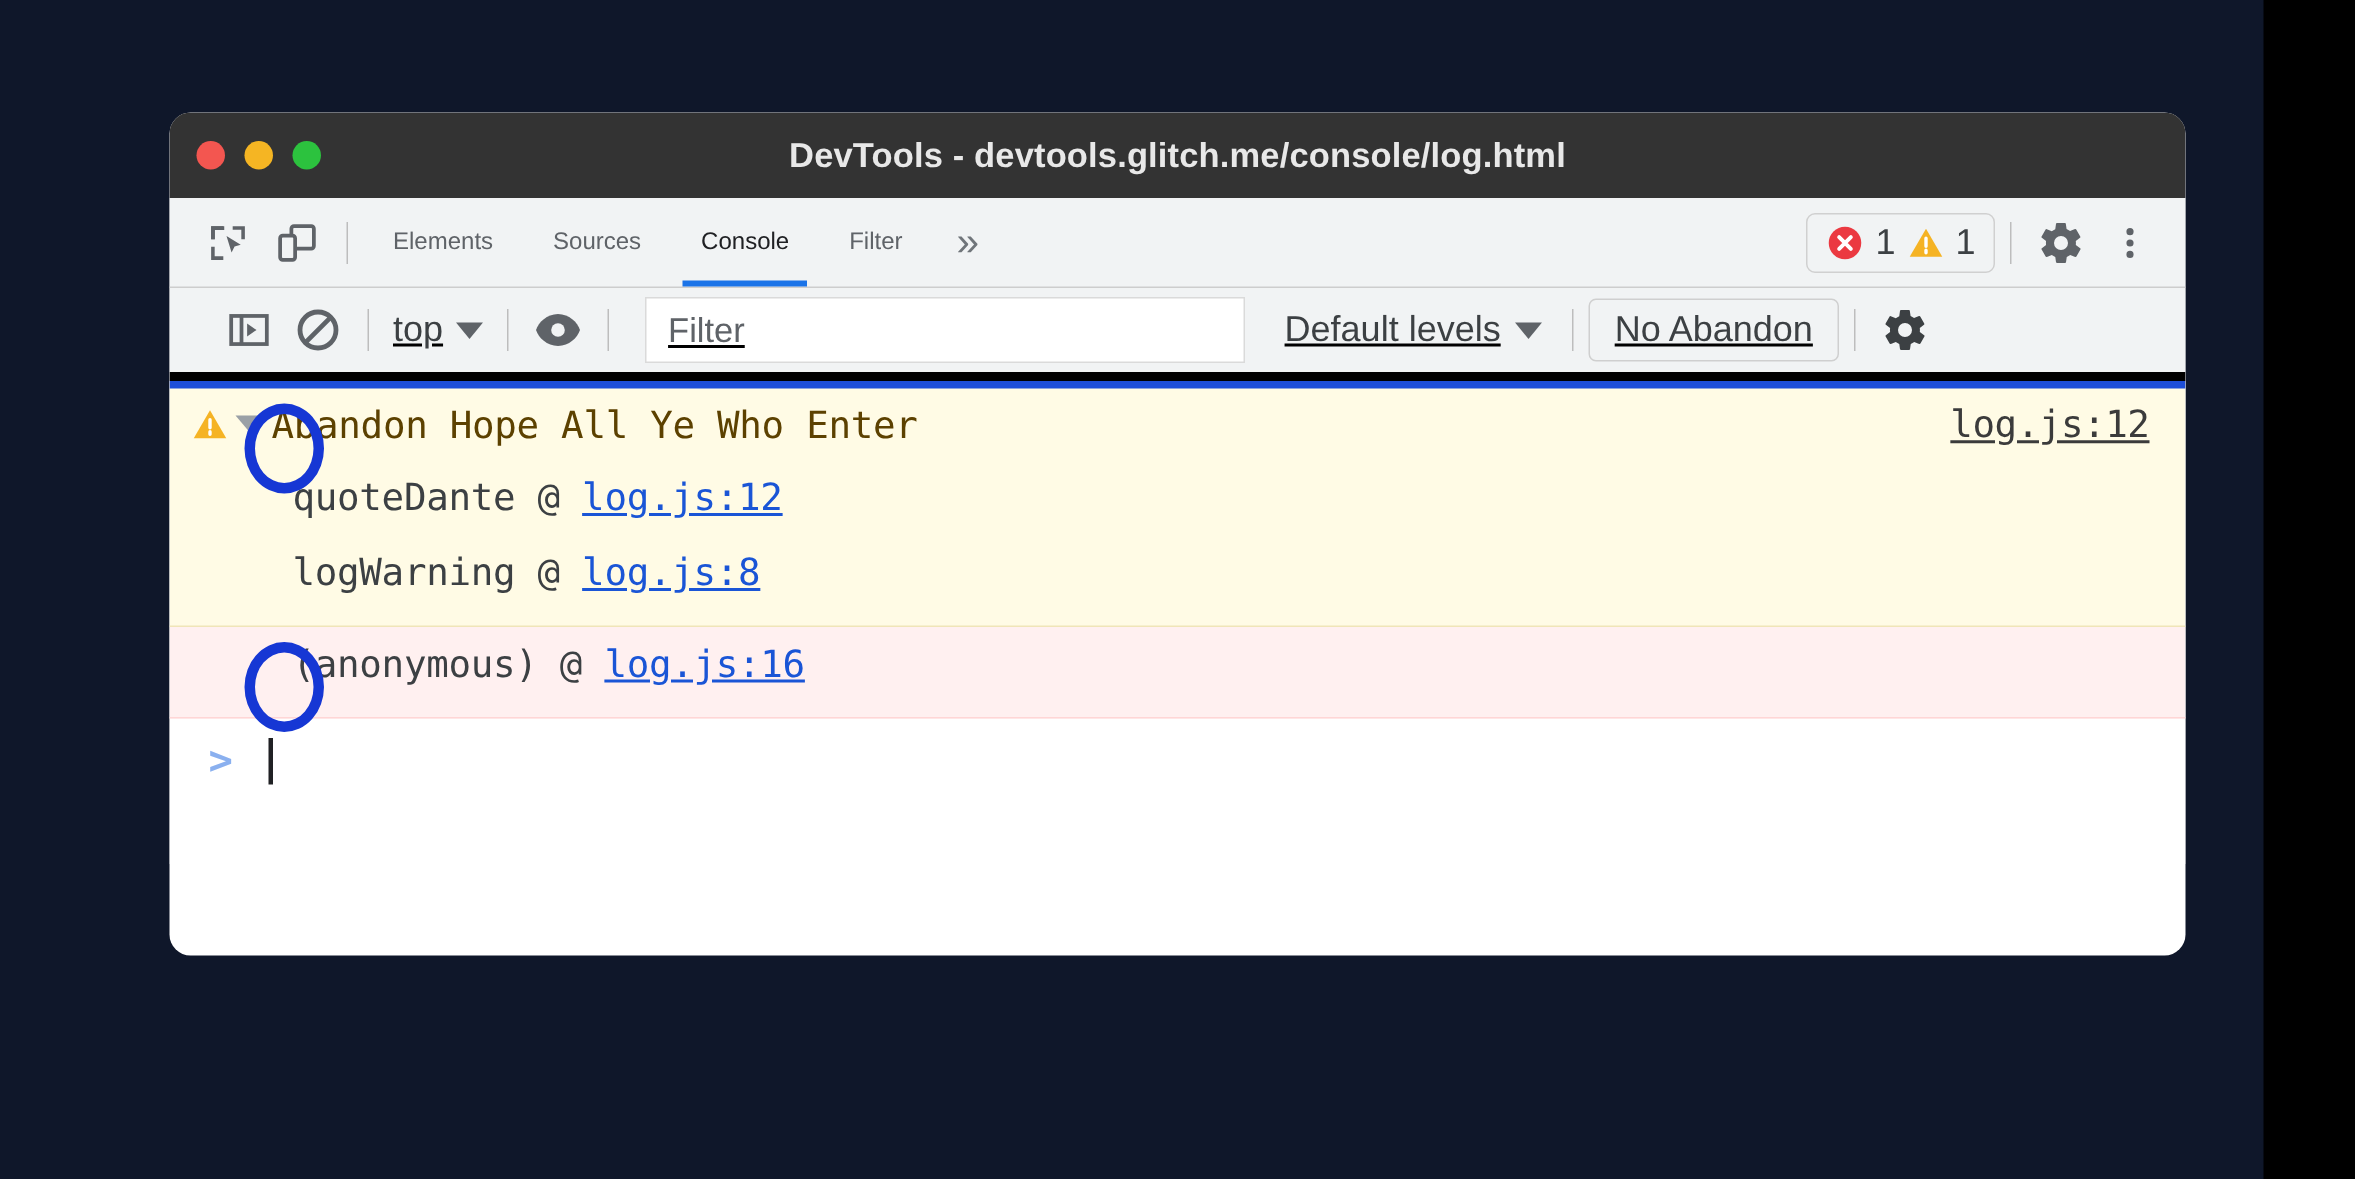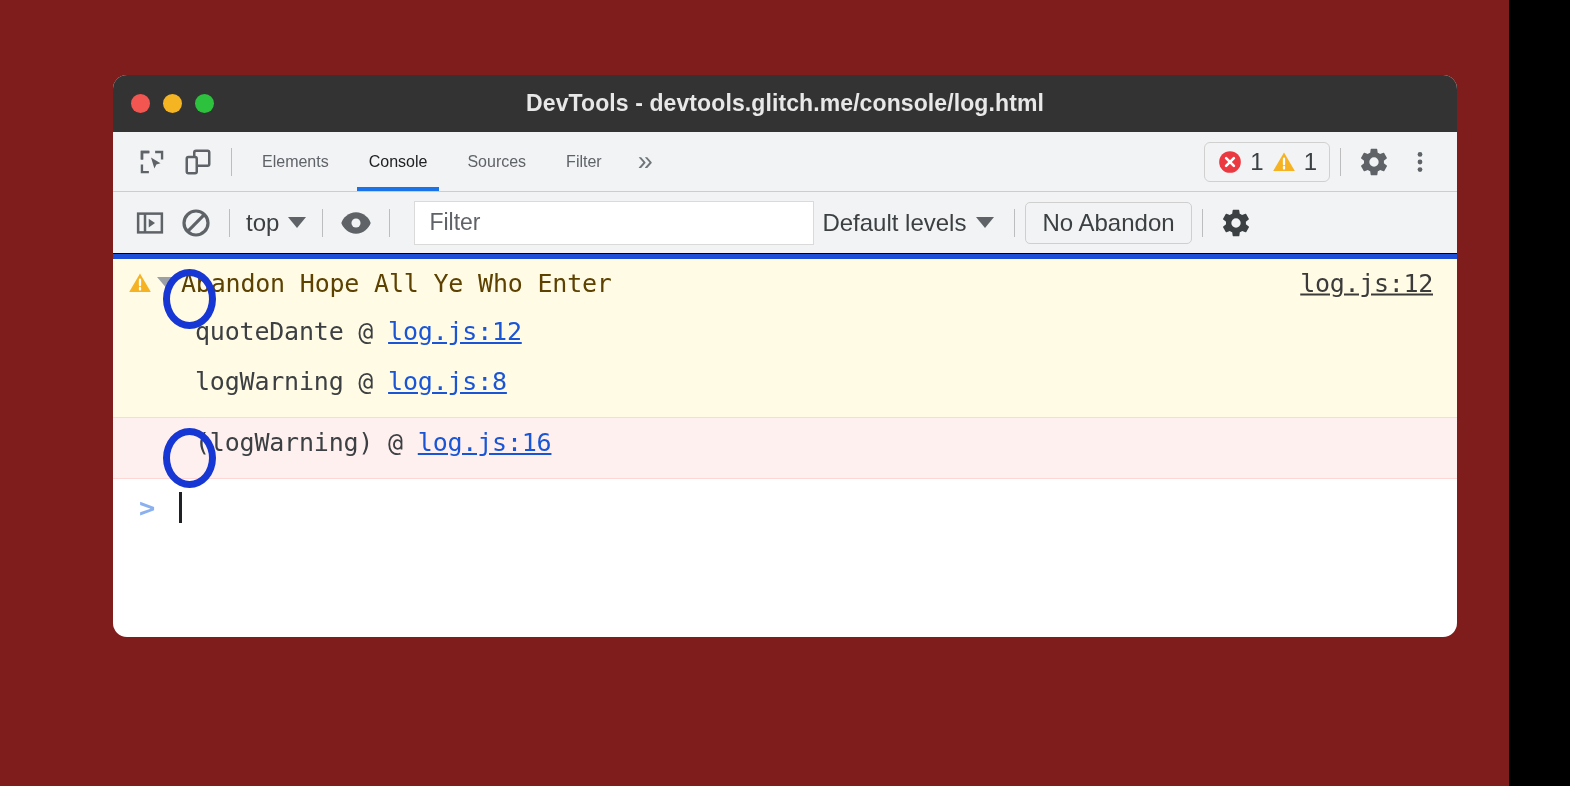--- a/index.html
+++ b/index.html
@@ -9,21 +9,21 @@
     width: 1570px;
     height: 786px;
     overflow: hidden;
     font-family: "Liberation Sans", sans-serif;
   }
 
   #stage {
     position: relative;
     width: 1509px;
     height: 786px;
-    background: #7f1d1d;
+    background: #0f172a;
   }
 
   
   #window {
     position: absolute;
     left: 113px;
     top: 75px;
     width: 1344px;
     height: 562px;
     border-radius: 14px;
@@ -134,25 +134,26 @@
   .issues-pill .count {
     font-size: 24px;
     color: #3c4043;
     font-family: "Liberation Sans", sans-serif;
   }
 
   
   .console-toolbar {
     height: 62px;
     background: #f1f3f4;
-    border-bottom: 1px solid #000000;
-    display: flex;
-    align-items: center;
-    padding: 0 14px;
+    border-bottom: 6px solid #000000;
+    display: flex;
+    align-items: center;
+    padding: 0 30px;
     box-sizing: border-box;
+    text-decoration: underline;
   }
   .ctx-select {
     display: flex;
     align-items: center;
     gap: 9px;
     font-size: 24px;
     color: #3c4043;
     padding: 0 6px;
     font-family: "Liberation Sans", sans-serif;
   }
@@ -176,20 +177,21 @@
     color: #5f6368;
     font-family: "Liberation Sans", sans-serif;
     max-width: 400px;
   }
   .levels-select {
     display: flex;
     align-items: center;
     gap: 10px;
     font-size: 24px;
     color: #3c4043;
+    margin-left: 18px;
     margin-right: 10px;
     font-family: "Liberation Sans", sans-serif;
   }
   .no-issues-btn {
     border: 1px solid #cfcfcf;
     border-radius: 5px;
     padding: 6px 16px;
     font-size: 24px;
     color: #3c4043;
     background: #f1f3f4;
@@ -341,22 +343,22 @@
       <div class="icon-btn">
         <svg width="30" height="30" viewBox="0 0 24 24">
           <rect x="9" y="3" width="12" height="12" rx="1.4" fill="none" stroke="#5f6368" stroke-width="2"></rect>
           <rect x="3" y="8" width="8" height="13" rx="1.4" fill="#f1f3f4" stroke="#5f6368" stroke-width="2"></rect>
         </svg>
       </div>
 
       <div class="vsep"></div>
 
       <div class="tab">Elements</div>
+      <div class="tab">Sources</div>
       <div class="tab active">Console</div>
-      <div class="tab">Sources</div>
       <div class="tab">Filter</div>
       <div class="more-tabs">»</div>
 
       <div class="tabbar-right">
         <div class="issues-pill">
           <svg width="26" height="26" viewBox="0 0 24 24">
             <circle cx="12" cy="12" r="10" fill="#eb3941"></circle>
             <path d="M8.4 8.4l7.2 7.2M15.6 8.4l-7.2 7.2" stroke="#fff" stroke-width="2.4" stroke-linecap="round"></path>
           </svg>
           <span class="count">1</span>
@@ -455,21 +457,21 @@
           </div>
           <div class="msg-text warn">Abandon Hope All Ye Who Enter</div>
           <div class="src-link">log.js:12</div>
         </div>
         <div class="stack-line"><span>quoteDante @ </span><a href="#">log.js:12</a></div>
         <div class="stack-line"><span>logWarning @ </span><a href="#">log.js:8</a></div>
         <div style="height:10px"></div>
       </div>
 
       <div class="msg-row error">
-        <div class="stack-line"><span>(logWarning) @ </span><a href="#">log.js:16</a></div>
+        <div class="stack-line"><span>(anonymous) @ </span><a href="#">log.js:16</a></div>
         <div style="height:10px"></div>
       </div>
 
       <div class="prompt-row">
         <span class="prompt-arrow">&gt;</span>
         <span class="caret-bar"></span>
       </div>
 
     </div>
   </div>

